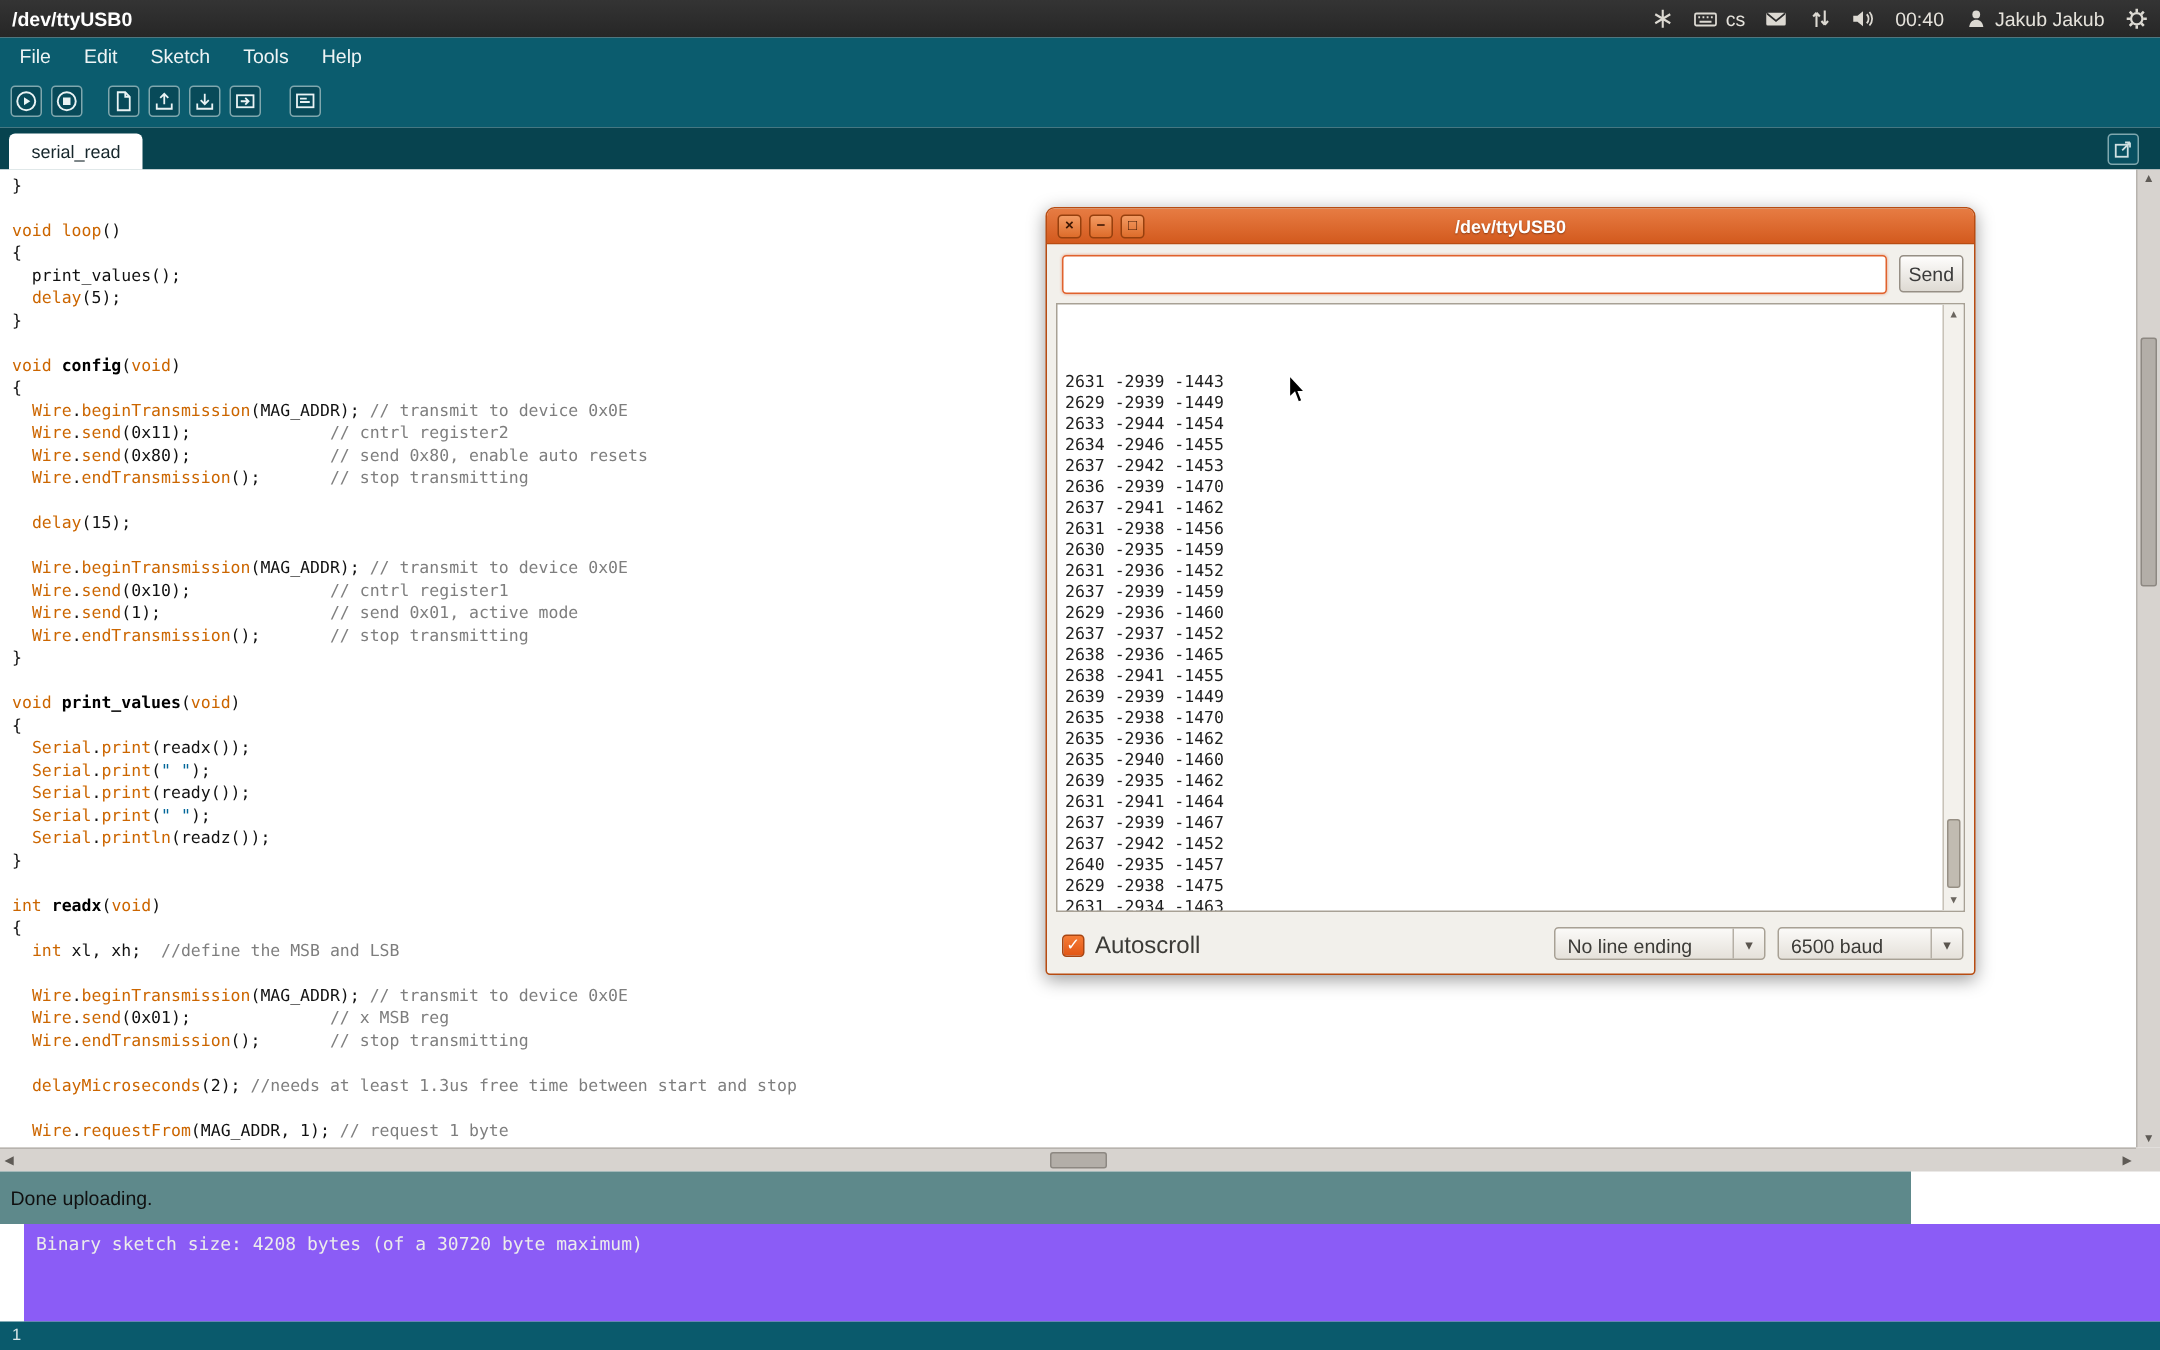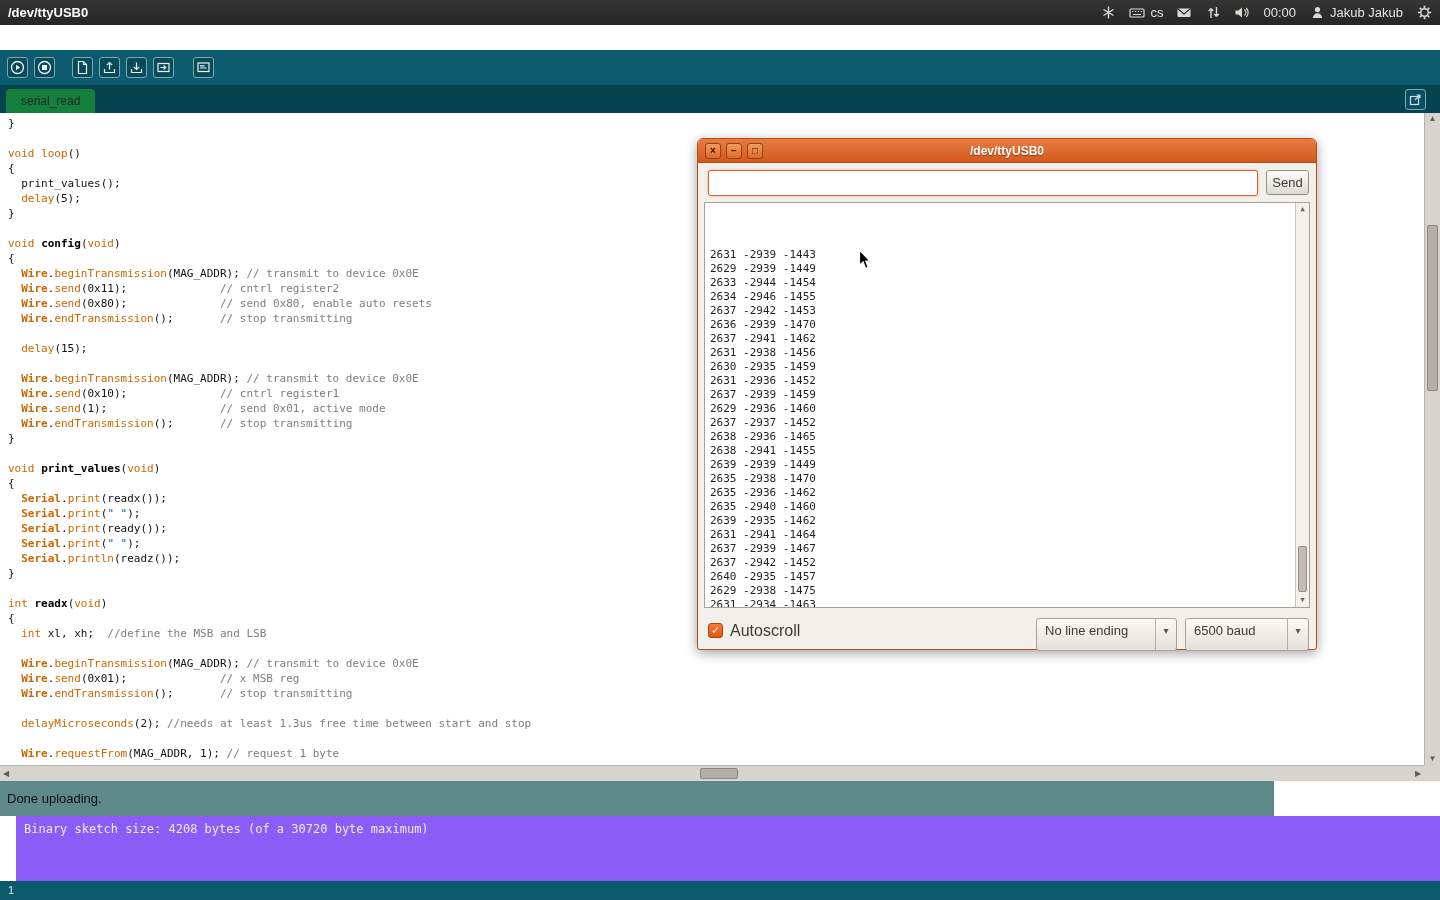--- a/index.html
+++ b/index.html
@@ -22,32 +22,32 @@
     background:#0b5c6e; display:flex; align-items:stretch; padding-left:2px; }
   .menu-item { padding:0 11px; line-height:25px; font-size:13px; color:#eef4f5; cursor:default; }
 
   #toolbar { position:absolute; left:0; top:50px; width:1440px; height:35px;
     background:#0b5c6e; display:flex; align-items:center; padding-left:7px; gap:6px; }
   .tb-btn { width:21px; height:21px; border-radius:3px; background:#084a59;
     border:1px solid #7fa7ae; display:flex; align-items:center; justify-content:center; }
 
   #tab-bar { position:absolute; left:0; top:85px; width:1440px; height:28px; background:#07434f; }
   .tab.active { position:absolute; left:6px; bottom:0; height:24px; padding:0 15px;
-    background:#15803d; border-radius:4px 4px 0 0; line-height:24px;
+    background:#ffffff; border-radius:4px 4px 0 0; line-height:24px;
     font-size:12px; color:#16262b;margin-top:42px; }
   .tab-menu-btn { position:absolute; right:14px; top:4px; width:21px; height:21px;
     border-radius:3px; background:#085061; border:1px solid #7fa7ae;
     display:flex; align-items:center; justify-content:center; }
 
   
   #code { position:absolute; left:0; top:113px; width:1424px; height:652px;
     background:#fff; padding:3px 0 0 8px; white-space:pre; overflow:hidden;
     font-family:"DejaVu Sans Mono", monospace; font-size:11px; line-height:15px; color:#111; }
   .kw  { color:#cc6600; }
-  .cls { color:#cc6600; font-weight:bold; }
+  .cls { color:#cc6600; font-weight:normal; }
   .fn  { color:#cc6600; }
   .def { color:#000; font-weight:bold; }
   .cmt { color:#7e7e7e; }
   .str { color:#006699; }
 
   
   #vscroll { position:absolute; right:0; top:113px; width:16px; height:652px;
     background:#d7d3cf; border-left:1px solid #b7b3ae; }
   #vscroll .arr { position:absolute; left:0; width:15px; height:12px; text-align:center;
     font-size:8px; line-height:12px; color:#5f5b56; }
@@ -97,21 +97,21 @@
     background:#f3f1ec; border-left:1px solid #c8c2b8; }
   #sm-vscroll .arr { position:absolute; left:0; width:13px; height:11px; text-align:center;
     font-size:7px; line-height:11px; color:#6b665f; }
   #sm-vthumb { position:absolute; left:2px; bottom:15px; width:9px; height:46px;
     background:#c1bbb1; border:1px solid #968f84; border-radius:2px; }
   #sm-checkbox { position:absolute; left:10px; top:484px; width:15px; height:15px;
     border:1px solid #a84512; border-radius:3px; background:linear-gradient(#f57b35,#e25615);
     color:#fff; font-size:11px; line-height:13px; text-align:center; }
   #sm-autoscroll-label { position:absolute; left:32px; top:480px; line-height:24px;
     font-size:16px; color:#3c3b37; }
-  .sm-combo { position:absolute; top:479px; height:33px; display:flex;
+  .sm-combo { position:absolute; top:479px; height:22px; display:flex;
     border:1px solid #a8a195; border-radius:3px; background:linear-gradient(#fbfaf8,#e5e1da); }
   .sm-combo .val { padding:0 8px; line-height:23px; font-size:13px; color:#3c3b37; flex:1; }
   .sm-combo .arrow { width:21px; border-left:1px solid #b5afa5; text-align:center;
     line-height:23px; font-size:10px; color:#5a554e; }
   #sm-combo-ending { left:338px; width:141px; }
   #sm-combo-baud { left:487px; width:124px; }
 
   #mouse-cursor { position:absolute; left:858px; top:249px; z-index:100; }
 </style>
 </head>
@@ -151,41 +151,48 @@
               <path d="M10.5 2v9.5M10.5 11.5L8.3 9M10.5 11.5L12.7 9"></path>
             </g>
           </svg>
       </span>
       <span class="p-icon">
         <svg width="16" height="15" viewBox="0 0 16 15">
             <path d="M1.5 5.5v4h2.8l3.7 3V2.5l-3.7 3z" fill="#dcd9d2"></path>
             <path d="M10.5 4.5a4.3 4.3 0 010 6M12.3 3a6.6 6.6 0 010 9" stroke="#dcd9d2" fill="none" stroke-width="1.2"></path>
           </svg>
       </span>
-      <span>00:00</span>
+      <span>00:40</span>
       <span class="p-group">
         <span class="p-icon">
           <svg width="15" height="15" viewBox="0 0 15 15">
               <circle cx="7.5" cy="4.6" r="2.6" fill="#dcd9d2"></circle>
               <path d="M2.8 13c.4-3.2 2.4-4.8 4.7-4.8s4.3 1.6 4.7 4.8z" fill="#dcd9d2"></path>
             </svg>
         </span>
         <span>Jakub Jakub</span>
       </span>
       <span class="p-icon">
         <svg width="15" height="15" viewBox="0 0 15 15">
             <circle cx="7.5" cy="7.5" r="3.8" fill="none" stroke="#dcd9d2" stroke-width="1.5"></circle>
             <g stroke="#dcd9d2" stroke-width="1.7">
               <path d="M7.5 .8v2.4M7.5 11.8v2.4M.8 7.5h2.4M11.8 7.5h2.4M2.8 2.8l1.7 1.7M10.5 10.5l1.7 1.7M12.2 2.8l-1.7 1.7M4.5 10.5l-1.7 1.7"></path>
             </g>
           </svg>
       </span>
     </div>
   </div>
 
+  <div id="menu-bar">
+      <div class="menu-item">File</div>
+      <div class="menu-item">Edit</div>
+      <div class="menu-item">Sketch</div>
+      <div class="menu-item">Tools</div>
+      <div class="menu-item">Help</div>
+    </div>
 
   <div id="toolbar">
       <div class="tb-btn">
         <svg width="15" height="15" viewBox="0 0 15 15">
           <circle cx="7.5" cy="7.5" r="6" fill="none" stroke="#eaf3f4" stroke-width="1.3"></circle>
           <path d="M6 4.8l4.2 2.7L6 10.2z" fill="#eaf3f4"></path>
         </svg>
       </div>
       <div class="tb-btn">
         <svg width="15" height="15" viewBox="0 0 15 15">

